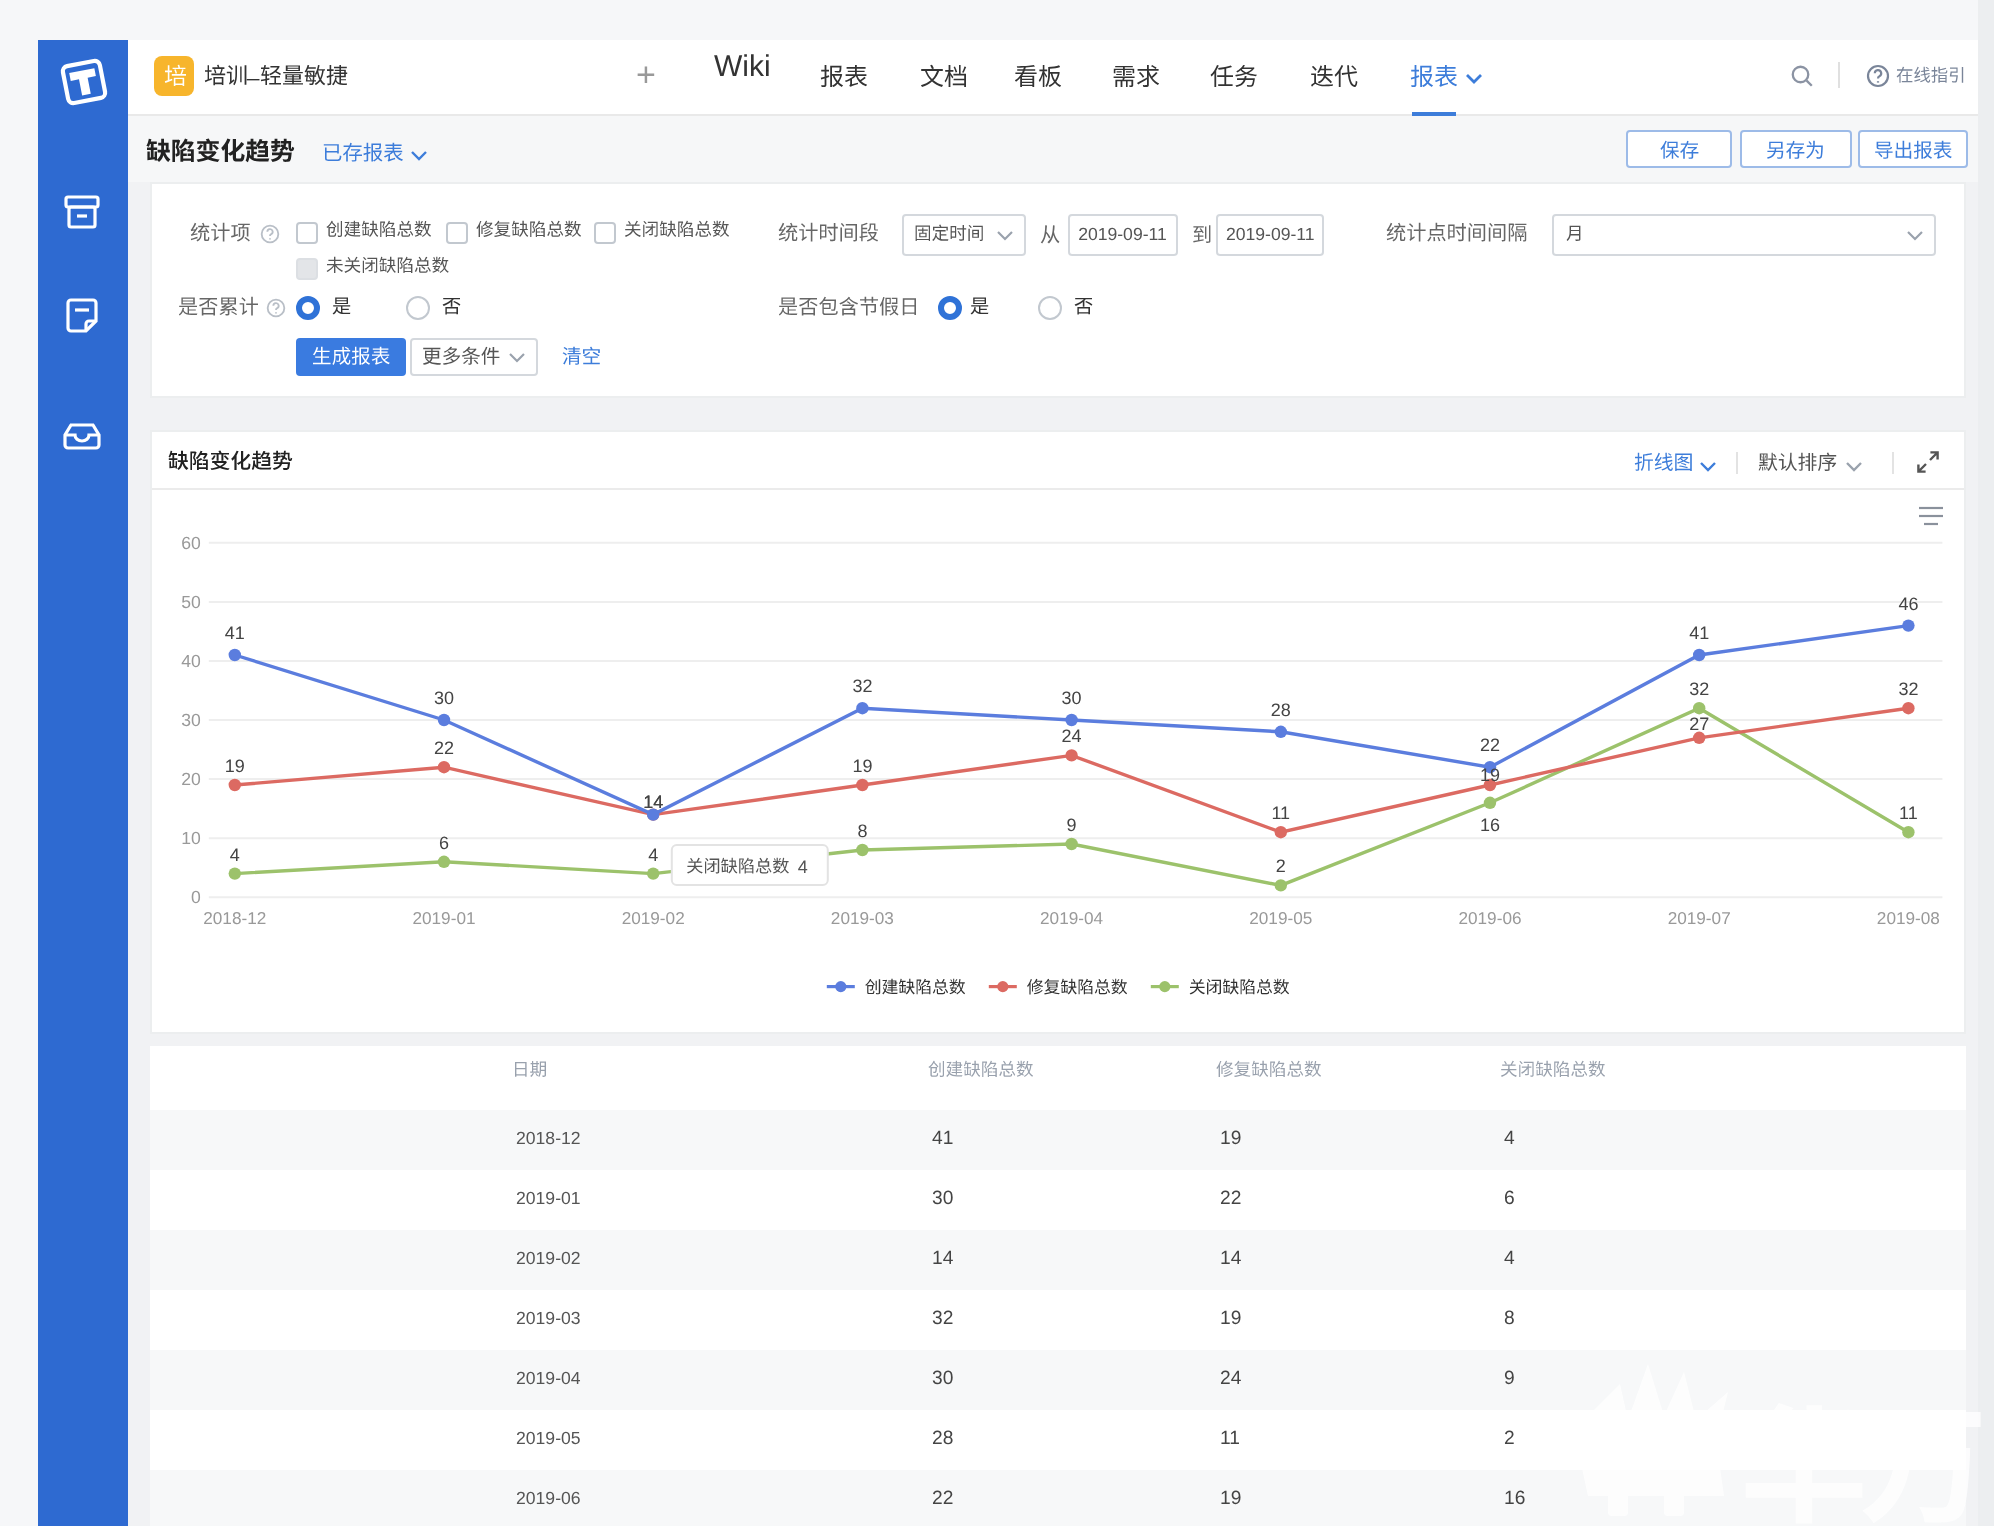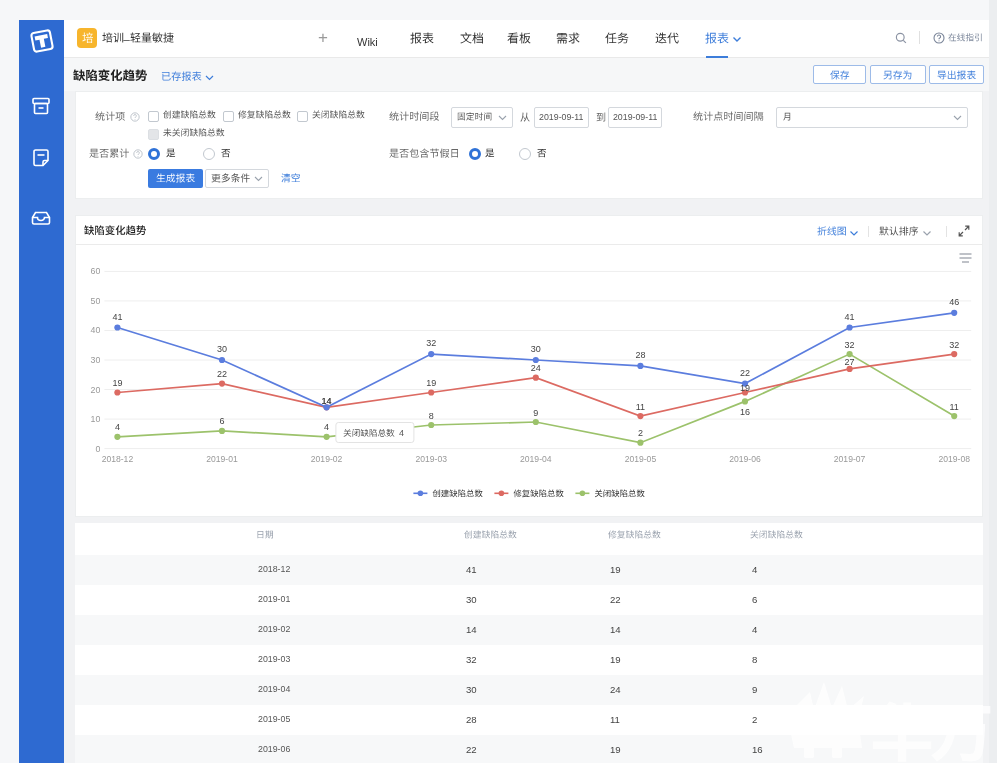--- a/index.html
+++ b/index.html
@@ -35,21 +35,21 @@
       <path transform="translate(0,10.12)" d="M5.1 -7.2C5.4 -6.6 5.7 -5.8 5.8 -5.3L6.5 -5.5C6.4 -6 6.2 -6.8 5.8 -7.5ZM4.9 -3.3V0.9H5.7V0.4H9.3V0.9H10.1V-3.3ZM5.7 -0.4V-2.6H9.3V-0.4ZM6.8 -9.6C7 -9.2 7.1 -8.7 7.2 -8.3H4.3V-7.6H10.7V-8.3H8C7.9 -8.7 7.8 -9.3 7.6 -9.7ZM9 -7.5C8.9 -6.8 8.5 -5.8 8.2 -5.1H3.9V-4.3H11V-5.1H9C9.3 -5.8 9.6 -6.6 9.8 -7.3ZM0.4 -1.5 0.7 -0.6C1.7 -1 2.9 -1.5 4.2 -2L4 -2.8L2.7 -2.3V-6H4V-6.9H2.7V-9.5H1.9V-6.9H0.5V-6H1.9V-2C1.3 -1.8 0.8 -1.6 0.4 -1.5Z" fill="#fff"></path>
     </svg>
 <svg style="position:absolute;left:102.0px;top:32.2px;overflow:visible" width="22.0" height="13.2">
       <path transform="translate(0,9.68)" d="M4.9 -6.9C5.2 -6.3 5.4 -5.5 5.5 -5L6.2 -5.3C6.1 -5.8 5.9 -6.5 5.6 -7.1ZM4.7 -3.2V0.9H5.5V0.4H8.9V0.8H9.7V-3.2ZM5.5 -0.4V-2.4H8.9V-0.4ZM6.5 -9.2C6.7 -8.8 6.8 -8.3 6.9 -8H4.2V-7.2H10.2V-8H7.7C7.6 -8.4 7.4 -8.9 7.3 -9.3ZM8.6 -7.2C8.5 -6.5 8.2 -5.5 7.9 -4.9H3.7V-4.1H10.6V-4.9H8.6C8.9 -5.5 9.2 -6.3 9.4 -7ZM0.4 -1.4 0.7 -0.6C1.6 -1 2.8 -1.5 4 -1.9L3.8 -2.7L2.5 -2.2V-5.8H3.8V-6.6H2.5V-9.1H1.8V-6.6H0.5V-5.8H1.8V-1.9C1.3 -1.7 0.8 -1.6 0.4 -1.4ZM18.1 -8.4V-0.5H18.8V-8.4ZM20.3 -9V0.7H21.2V-9ZM15.7 -8.9V-5.1C15.7 -3.1 15.6 -1.2 14.6 0.4C14.8 0.5 15.2 0.7 15.3 0.9C16.4 -0.9 16.5 -3 16.5 -5.1V-8.9ZM12.1 -8.4C12.7 -7.9 13.6 -7.1 13.9 -6.6L14.5 -7.3C14.1 -7.7 13.2 -8.5 12.6 -9ZM12.9 0.7V0.6C13.1 0.4 13.4 0.2 15.2 -1.3C15.1 -1.5 14.9 -1.8 14.8 -2L13.8 -1.2V-5.8H11.4V-5H13V-1C13 -0.5 12.7 -0.1 12.5 0.1C12.6 0.2 12.8 0.5 12.9 0.7Z" fill="#333"></path>
     </svg>
 <div class="abs" style="left:123.5px;top:29px;font-size:11px;color:#333">_</div>
 <svg style="position:absolute;left:130.0px;top:32.2px;overflow:visible" width="44.0" height="13.2">
       <path transform="translate(0,9.68)" d="M0.9 -3.7C1 -3.7 1.3 -3.8 1.7 -3.8H2.7V-2.2L0.4 -1.8L0.6 -1L2.7 -1.4V0.8H3.5V-1.6L4.7 -1.8L4.7 -2.6L3.5 -2.4V-3.8H4.6V-4.6H3.5V-6.3H2.7V-4.6H1.6C1.9 -5.3 2.2 -6.2 2.5 -7.2H4.7V-7.9H2.7C2.8 -8.3 2.9 -8.7 3 -9.1L2.2 -9.2C2.1 -8.8 2 -8.4 1.9 -7.9H0.5V-7.2H1.7C1.5 -6.3 1.3 -5.5 1.2 -5.3C1 -4.8 0.8 -4.4 0.6 -4.4C0.7 -4.2 0.8 -3.8 0.9 -3.7ZM5.2 -8.7V-7.9H8.7C7.8 -6.5 6.2 -5.3 4.6 -4.7C4.8 -4.6 5 -4.2 5.1 -4C6 -4.4 6.8 -4.9 7.6 -5.5C8.5 -5.1 9.5 -4.5 10 -4.1L10.5 -4.8C10 -5.1 9.1 -5.6 8.2 -6C8.9 -6.7 9.5 -7.5 9.9 -8.4L9.4 -8.7L9.2 -8.7ZM5.2 -3.7V-2.9H7.2V-0.2H4.6V0.6H10.5V-0.2H8V-2.9H10V-3.7ZM13.8 -7.3H19.2V-6.7H13.8ZM13.8 -8.4H19.2V-7.8H13.8ZM12.9 -8.9V-6.2H20V-8.9ZM11.6 -5.7V-5.1H21.4V-5.7ZM13.5 -3H16.1V-2.4H13.5ZM16.9 -3H19.5V-2.4H16.9ZM13.5 -4.1H16.1V-3.5H13.5ZM16.9 -4.1H19.5V-3.5H16.9ZM11.5 -0V0.6H21.5V-0H16.9V-0.7H20.6V-1.3H16.9V-1.9H20.4V-4.6H12.7V-1.9H16.1V-1.3H12.4V-0.7H16.1V-0ZM24.5 -5.3C24.9 -4.9 25.2 -4.3 25.3 -4L25.9 -4.3C25.7 -4.6 25.4 -5.1 25 -5.5ZM23.8 -9.2C23.5 -8 23 -6.7 22.3 -5.9C22.5 -5.8 22.8 -5.6 23 -5.4C23.1 -5.6 23.2 -5.9 23.4 -6.1C23.3 -5.4 23.3 -4.7 23.2 -4H22.4V-3.3H23.2C23.1 -2.4 23 -1.5 22.9 -0.9H26.3C26.2 -0.4 26.1 -0.2 26 -0.1C25.9 0.1 25.9 0.1 25.7 0.1C25.5 0.1 25.1 0.1 24.6 0.1C24.7 0.3 24.8 0.6 24.8 0.8C25.3 0.8 25.7 0.8 26 0.8C26.3 0.7 26.5 0.7 26.7 0.4C26.8 0.2 26.9 -0.2 27 -0.9H28V-1.6H27.1C27.1 -2 27.2 -2.6 27.2 -3.3H28.1V-4H27.2L27.3 -5.9C27.3 -6 27.3 -6.3 27.3 -6.3H23.5C23.7 -6.6 23.8 -6.9 24 -7.3H27.9V-8H24.3C24.4 -8.3 24.5 -8.7 24.6 -9.1ZM24.4 -2.9C24.8 -2.5 25.1 -2 25.3 -1.6H23.7L23.9 -3.3H26.4C26.4 -2.6 26.4 -2 26.3 -1.6H25.3L25.8 -1.8C25.7 -2.2 25.3 -2.8 24.9 -3.2ZM26.5 -4H24L24.1 -5.6H26.5ZM29.1 -6.4H31.1C30.9 -5 30.6 -3.8 30.1 -2.7C29.7 -3.8 29.3 -5 29.1 -6.4ZM29 -9.2C28.7 -7.5 28.2 -5.7 27.4 -4.6C27.6 -4.5 27.9 -4.2 28 -4C28.2 -4.4 28.4 -4.7 28.6 -5.1C28.9 -3.9 29.2 -2.8 29.7 -1.9C29.1 -1 28.3 -0.3 27.4 0.2C27.5 0.4 27.8 0.7 27.9 0.8C28.8 0.3 29.5 -0.4 30.1 -1.1C30.6 -0.3 31.3 0.4 32.1 0.9C32.2 0.7 32.4 0.4 32.6 0.2C31.8 -0.2 31.1 -1 30.6 -1.9C31.2 -3.1 31.6 -4.6 31.9 -6.4H32.5V-7.1H29.3C29.5 -7.8 29.7 -8.4 29.8 -9.1ZM37.6 -2.9C37.4 -1.5 36.9 -0.3 36 0.5C36.2 0.6 36.5 0.8 36.7 0.9C37.2 0.5 37.5 -0.1 37.8 -0.9C38.6 0.4 39.8 0.8 41.5 0.8H43.4C43.4 0.6 43.5 0.2 43.6 0.1C43.3 0.1 41.8 0.1 41.5 0.1C41.1 0.1 40.8 0 40.5 0V-1.5H43V-2.1H40.5V-3.1H42.9V-4.7H43.6V-5.4H42.9V-6.8H40.5V-7.6H43.4V-8.3H40.5V-9.2H39.7V-8.3H37V-7.6H39.7V-6.8H37.4V-6.2H39.7V-5.4H36.8V-4.7H39.7V-3.8H37.4V-3.1H39.7V-0.2C39 -0.4 38.5 -0.9 38.1 -1.7C38.2 -2.1 38.3 -2.4 38.3 -2.8ZM42.1 -4.7V-3.8H40.5V-4.7ZM42.1 -5.4H40.5V-6.2H42.1ZM34.8 -9.2V-7H33.5V-6.2H34.8V-4L33.3 -3.5L33.5 -2.7L34.8 -3.2V-0.1C34.8 0.1 34.8 0.1 34.6 0.1C34.5 0.1 34.1 0.1 33.6 0.1C33.7 0.3 33.8 0.7 33.8 0.9C34.6 0.9 35 0.9 35.2 0.7C35.5 0.6 35.6 0.4 35.6 -0.1V-3.4L36.8 -3.8L36.7 -4.6L35.6 -4.2V-6.2H36.8V-7H35.6V-9.2Z" fill="#333"></path>
     </svg>
 <div class="abs" style="left:318px;top:28px;font-size:17px;color:#999;font-weight:300">+</div>
-<div class="abs" style="left:357px;top:36px;font-size:11px;color:#333">Wiki</div>
+<div class="abs" style="left:357px;top:25px;font-size:15px;color:#333">Wiki</div>
 <svg style="position:absolute;left:410.0px;top:31.8px;overflow:visible" width="24.0" height="14.4">
       <path transform="translate(0,10.56)" d="M5.1 -9.7V0.9H6V-4.7H6.3C6.8 -3.5 7.4 -2.3 8.2 -1.3C7.6 -0.7 6.9 -0.1 6 0.3C6.3 0.5 6.5 0.8 6.6 1C7.5 0.6 8.2 -0 8.8 -0.7C9.4 0 10.1 0.5 10.9 0.9C11.1 0.7 11.4 0.3 11.6 0.2C10.8 -0.2 10 -0.7 9.4 -1.4C10.2 -2.5 10.8 -3.9 11.1 -5.4L10.5 -5.6L10.4 -5.6H6V-8.8H9.8C9.8 -7.8 9.7 -7.3 9.5 -7.1C9.4 -7 9.3 -7 9 -7C8.8 -7 8 -7 7.2 -7.1C7.4 -6.9 7.5 -6.6 7.5 -6.4C8.3 -6.3 9 -6.3 9.4 -6.3C9.8 -6.3 10.1 -6.4 10.3 -6.6C10.6 -6.9 10.7 -7.6 10.7 -9.3C10.8 -9.4 10.8 -9.7 10.8 -9.7ZM7.2 -4.7H10.1C9.8 -3.8 9.3 -2.8 8.8 -2C8.1 -2.8 7.6 -3.8 7.2 -4.7ZM2.3 -10.1V-7.7H0.6V-6.8H2.3V-4.2L0.4 -3.7L0.6 -2.8L2.3 -3.3V-0.2C2.3 0 2.2 0.1 2 0.1C1.8 0.1 1.2 0.1 0.5 0.1C0.7 0.3 0.8 0.7 0.8 1C1.8 1 2.3 0.9 2.7 0.8C3 0.6 3.2 0.4 3.2 -0.2V-3.6L4.6 -4L4.5 -4.9L3.2 -4.5V-6.8H4.5V-7.7H3.2V-10.1ZM15 0.9C15.3 0.8 15.7 0.6 19.1 -0.5C19 -0.6 19 -1 18.9 -1.2L16 -0.4V-3C16.7 -3.5 17.4 -4 17.9 -4.6C18.8 -2.1 20.5 -0.3 23 0.6C23.1 0.3 23.4 -0 23.6 -0.2C22.4 -0.6 21.4 -1.2 20.6 -1.9C21.3 -2.4 22.2 -3 22.9 -3.6L22.2 -4.2C21.6 -3.6 20.8 -3 20.1 -2.5C19.5 -3.1 19.1 -3.8 18.8 -4.6H23.2V-5.4H18.4V-6.5H22.3V-7.2H18.4V-8.2H22.8V-9H18.4V-10.1H17.5V-9H13.3V-8.2H17.5V-7.2H13.9V-6.5H17.5V-5.4H12.8V-4.6H16.8C15.6 -3.6 13.9 -2.7 12.4 -2.2C12.6 -2 12.9 -1.7 13 -1.5C13.7 -1.7 14.4 -2 15.1 -2.4V-0.7C15.1 -0.2 14.8 0 14.6 0.1C14.8 0.3 15 0.7 15 0.9Z" fill="#333"></path>
     </svg>
 <svg style="position:absolute;left:460.0px;top:31.8px;overflow:visible" width="24.0" height="14.4">
       <path transform="translate(0,10.56)" d="M5.1 -9.9C5.4 -9.3 5.8 -8.5 6 -8L7 -8.3C6.8 -8.8 6.4 -9.6 6 -10.2ZM0.6 -8V-7.1H2.5C3.2 -5.3 4.1 -3.7 5.4 -2.4C4 -1.3 2.4 -0.5 0.4 0.1C0.6 0.3 0.9 0.7 1 0.9C3 0.3 4.7 -0.6 6 -1.8C7.4 -0.6 9 0.3 11 0.9C11.1 0.6 11.4 0.2 11.6 0C9.7 -0.4 8.1 -1.3 6.7 -2.4C7.9 -3.6 8.9 -5.2 9.6 -7.1H11.4V-8ZM6 -3C4.9 -4.2 4 -5.5 3.4 -7.1H8.5C7.9 -5.5 7.1 -4.1 6 -3ZM22.2 -9.3C22 -8.4 21.5 -7.2 21 -6.4L21.8 -6.2C22.2 -6.9 22.7 -8.1 23.1 -9.1ZM16.8 -9C17.2 -8.1 17.6 -7 17.8 -6.3L18.6 -6.6C18.4 -7.3 17.9 -8.4 17.5 -9.3ZM14.3 -10.1V-7.5H12.6V-6.7H14.2C13.8 -5 13.1 -3.1 12.3 -2.1C12.5 -1.9 12.7 -1.5 12.8 -1.3C13.4 -2.1 13.9 -3.4 14.3 -4.8V0.9H15.2V-5.1C15.5 -4.5 16 -3.7 16.2 -3.3L16.7 -4C16.5 -4.4 15.5 -5.8 15.2 -6.2V-6.7H16.7V-7.5H15.2V-10.1ZM16.4 -0.8V0.1H22.1V0.9H23V-5.7H20.3V-10H19.5V-5.7H16.7V-4.8H22.1V-3.2H16.8V-2.4H22.1V-0.8Z" fill="#333"></path>
     </svg>
 <svg style="position:absolute;left:507.0px;top:31.8px;overflow:visible" width="24.0" height="14.4">
       <path transform="translate(0,10.56)" d="M4 -2.6H9.2V-1.7H4ZM4 -3.2V-4H9.2V-3.2ZM4 -1.1H9.2V-0.2H4ZM9.9 -10C8 -9.6 4.3 -9.4 1.4 -9.4C1.5 -9.2 1.6 -8.9 1.6 -8.7C2.6 -8.7 3.8 -8.7 4.9 -8.8C4.8 -8.5 4.7 -8.2 4.6 -7.9H1.6V-7.2H4.4C4.2 -6.9 4.1 -6.6 4 -6.3H0.7V-5.6H3.6C2.8 -4.3 1.8 -3.2 0.4 -2.4C0.6 -2.2 0.9 -1.9 1 -1.7C1.8 -2.2 2.5 -2.8 3.1 -3.5V1H4V0.5H9.2V1H10.1V-4.7H4.1C4.3 -5 4.4 -5.3 4.6 -5.6H11.3V-6.3H5C5.1 -6.6 5.2 -6.9 5.4 -7.2H10.6V-7.9H5.6L5.9 -8.8C7.6 -8.9 9.3 -9.1 10.5 -9.3ZM14.4 -10.1V-7.8H12.7V-6.9H14.3C13.9 -5.3 13.2 -3.3 12.4 -2.4C12.5 -2.1 12.8 -1.7 12.9 -1.5C13.4 -2.3 14 -3.7 14.4 -5.1V0.9H15.2V-5.5C15.5 -4.9 15.9 -4.1 16.1 -3.7L16.6 -4.4C16.4 -4.8 15.5 -6.1 15.2 -6.6V-6.9H16.6V-7.8H15.2V-10.1ZM22.5 -9.9C21.3 -9.3 19 -9.1 17.1 -9V-6C17.1 -4.1 17 -1.4 15.7 0.5C15.9 0.6 16.2 0.8 16.4 1C17.7 -0.9 18 -3.7 18 -5.7H18.4C18.7 -4.2 19.2 -2.9 20 -1.7C19.2 -0.8 18.3 -0.2 17.3 0.2C17.5 0.4 17.7 0.7 17.8 1C18.8 0.5 19.7 -0.1 20.5 -1C21.2 -0.1 22 0.5 23 1C23.1 0.7 23.4 0.4 23.6 0.2C22.6 -0.2 21.8 -0.8 21.1 -1.7C21.9 -2.9 22.6 -4.4 22.9 -6.4L22.4 -6.6L22.2 -6.5H18V-8.2C19.8 -8.3 21.9 -8.6 23.1 -9.1ZM21.9 -5.7C21.6 -4.4 21.1 -3.4 20.5 -2.4C19.9 -3.4 19.5 -4.5 19.2 -5.7Z" fill="#333"></path>
     </svg>
 <svg style="position:absolute;left:556.0px;top:31.8px;overflow:visible" width="24.0" height="14.4">

